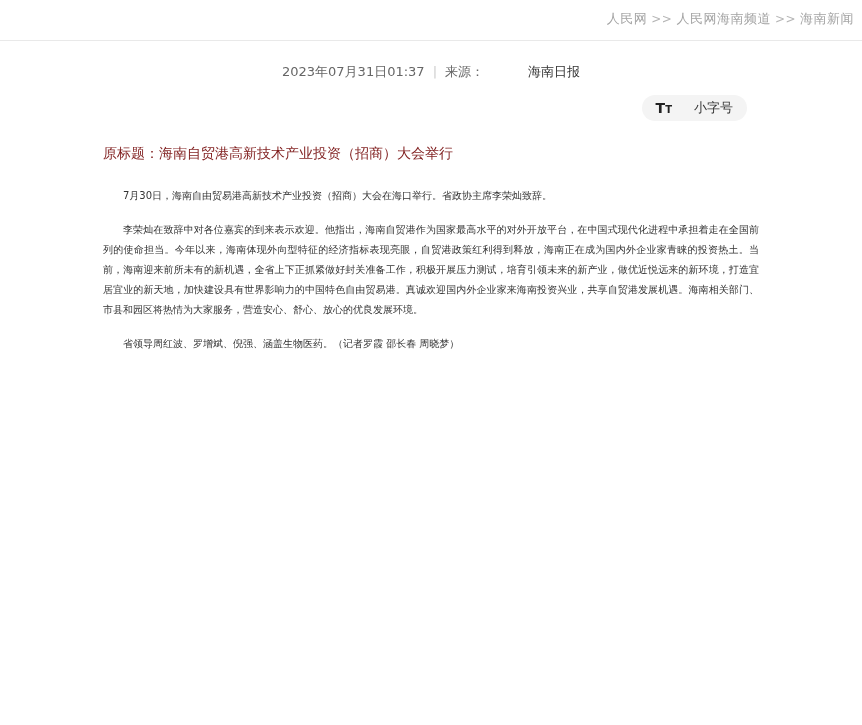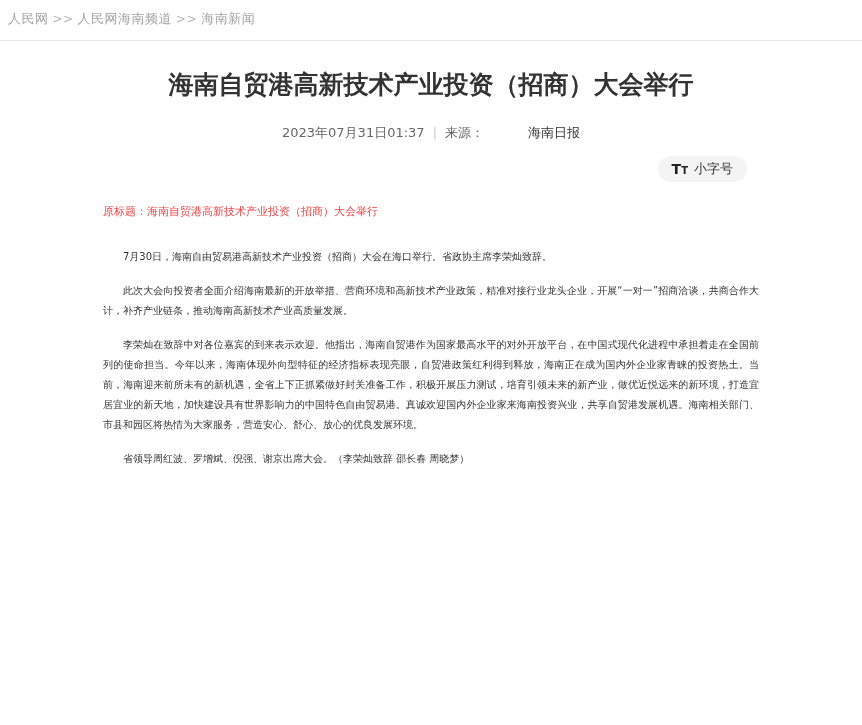--- a/index.html
+++ b/index.html
@@ -13,20 +13,21 @@
     margin: 0 auto;
     position: relative;
   }
 
   
   .breadcrumb {
     padding: 10px 8px 12px 8px;
     font-size: 13px;
     color: #a3a3a3;
     letter-spacing: 0.5px;
+    text-align: right;
   }
   .breadcrumb a {
     color: #a3a3a3;
     text-decoration: none;
     cursor: pointer;
   }
   .breadcrumb .sep {
     margin: 0 4px;
     color: #b5b5b5;
     font-size: 12px;
@@ -79,21 +80,21 @@
   
   .toolbar-row {
     margin-top: 14px;
     display: flex;
     justify-content: flex-end;
     padding-right: 12px;
   }
   .font-size-btn {
     display: inline-flex;
     align-items: center;
-    gap: 6px;
+    gap: 22px;
     background: #f4f4f4;
     border: none;
     border-radius: 13px;
     padding: 4px 14px;
     font-size: 13px;
     color: #333333;
     cursor: pointer;
     font-family: inherit;
   }
   .font-size-btn .tt-icon {
@@ -103,59 +104,57 @@
   }
   .font-size-btn .tt-icon .t-big { font-size: 14px; }
   .font-size-btn .tt-icon .t-small { font-size: 10px; }
 
   
   .article-body {
     margin-top: 20px;
     color: #333333;
   }
   .original-title-line {
-    font-size: 11px;
-    color: #ef4444;
+    font-size: 14px;
+    color: #7f1d1d;
     line-height: 1.8;
-    margin-bottom: 26px;
+    margin-bottom: 20px;
   }
   .article-body p.body-para {
     font-size: 10px;
     line-height: 2.0;
     text-indent: 2em;
     margin: 14px 0;
     text-align: justify;
   }
 </style>
 </head>
 <body>
 
 <div class="breadcrumb">
   <a>人民网</a><span class="sep">&gt;&gt;</span><a>人民网海南频道</a><span class="sep">&gt;&gt;</span><a>海南新闻</a>
 </div>
 <hr class="top-divider">
 
 <div class="content">
 
-  <h1 class="article-title">海南自贸港高新技术产业投资（招商）大会举行</h1>
 
   <div class="article-meta">
     <span>2023年07月31日01:37</span><span class="meta-sep">|</span><span>来源：</span><a class="source-name">海南日报</a>
   </div>
 
   <div class="toolbar-row">
     <button class="font-size-btn">
       <span class="tt-icon"><span class="t-big">T</span><span class="t-small">T</span></span>
       <span>小字号</span>
     </button>
   </div>
 
   <div class="article-body">
     <p class="original-title-line">原标题：海南自贸港高新技术产业投资（招商）大会举行</p>
     <div>
         <p class="body-para">7月30日，海南自由贸易港高新技术产业投资（招商）大会在海口举行。省政协主席李荣灿致辞。</p>
-        <p class="body-para">此次大会向投资者全面介绍海南最新的开放举措、营商环境和高新技术产业政策，精准对接行业龙头企业，开展“一对一”招商洽谈，共商合作大计，补齐产业链条，推动海南高新技术产业高质量发展。</p>
         <p class="body-para">李荣灿在致辞中对各位嘉宾的到来表示欢迎。他指出，海南自贸港作为国家最高水平的对外开放平台，在中国式现代化进程中承担着走在全国前列的使命担当。今年以来，海南体现外向型特征的经济指标表现亮眼，自贸港政策红利得到释放，海南正在成为国内外企业家青睐的投资热土。当前，海南迎来前所未有的新机遇，全省上下正抓紧做好封关准备工作，积极开展压力测试，培育引领未来的新产业，做优近悦远来的新环境，打造宜居宜业的新天地，加快建设具有世界影响力的中国特色自由贸易港。真诚欢迎国内外企业家来海南投资兴业，共享自贸港发展机遇。海南相关部门、市县和园区将热情为大家服务，营造安心、舒心、放心的优良发展环境。</p>
-        <p class="body-para">省领导周红波、罗增斌、倪强、谢京出席大会。（李荣灿致辞 邵长春 周晓梦）</p>
+        <p class="body-para">省领导周红波、罗增斌、倪强、涵盖生物医药。（记者罗霞 邵长春 周晓梦）</p>
       </div>
   </div>
 
 </div>
 
 </body></html>

